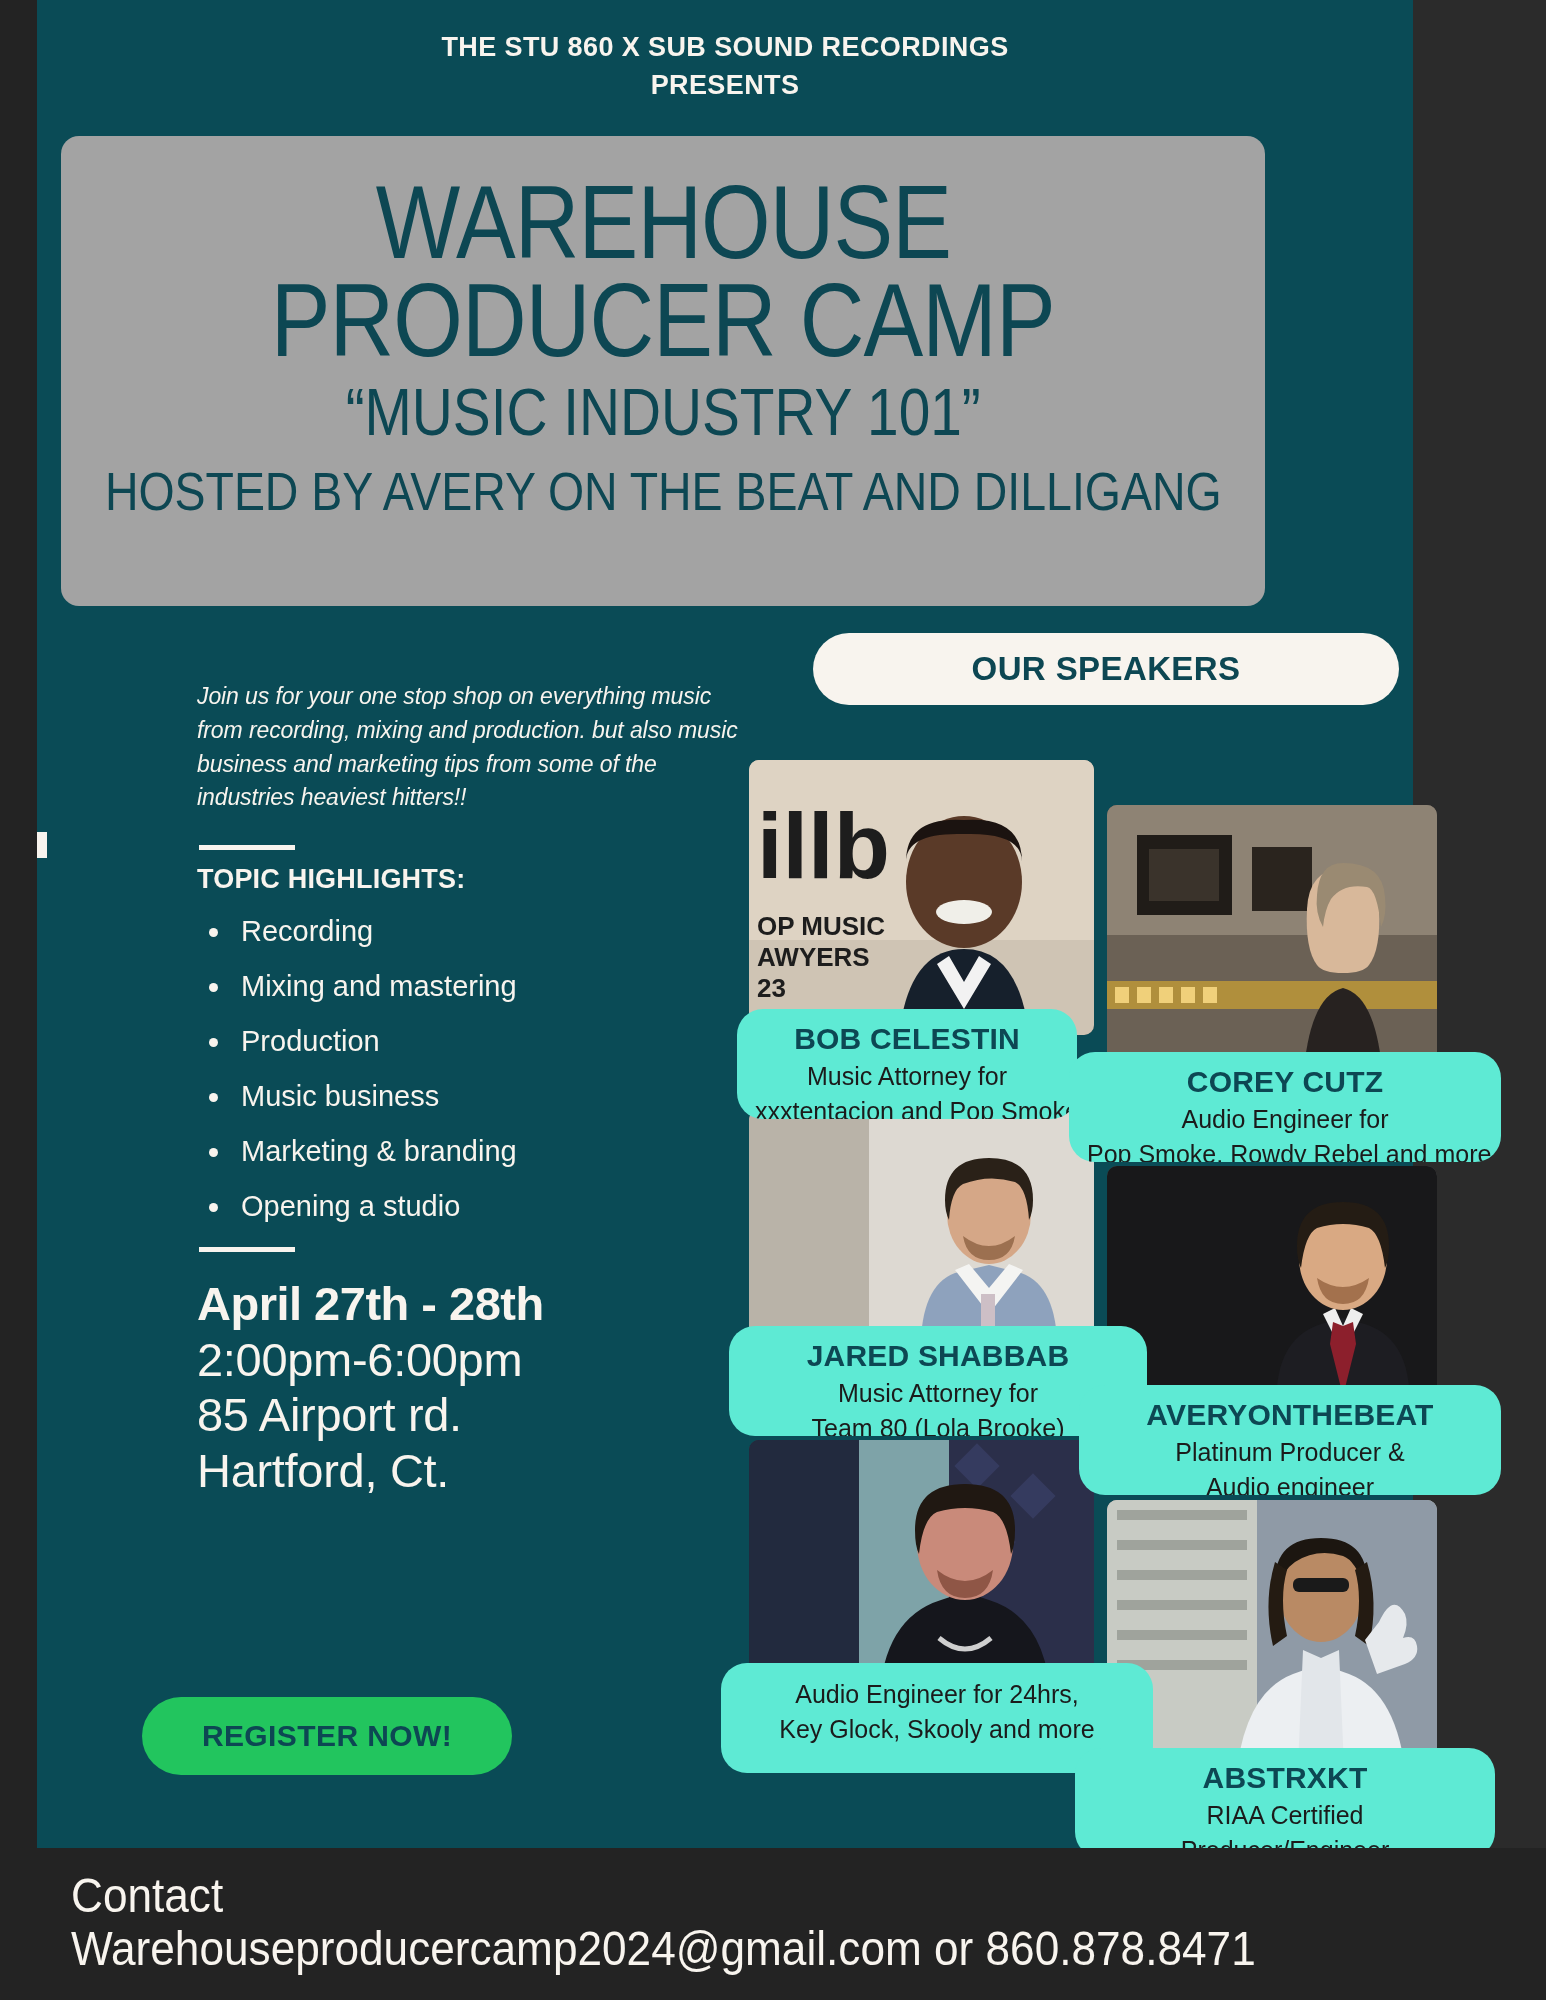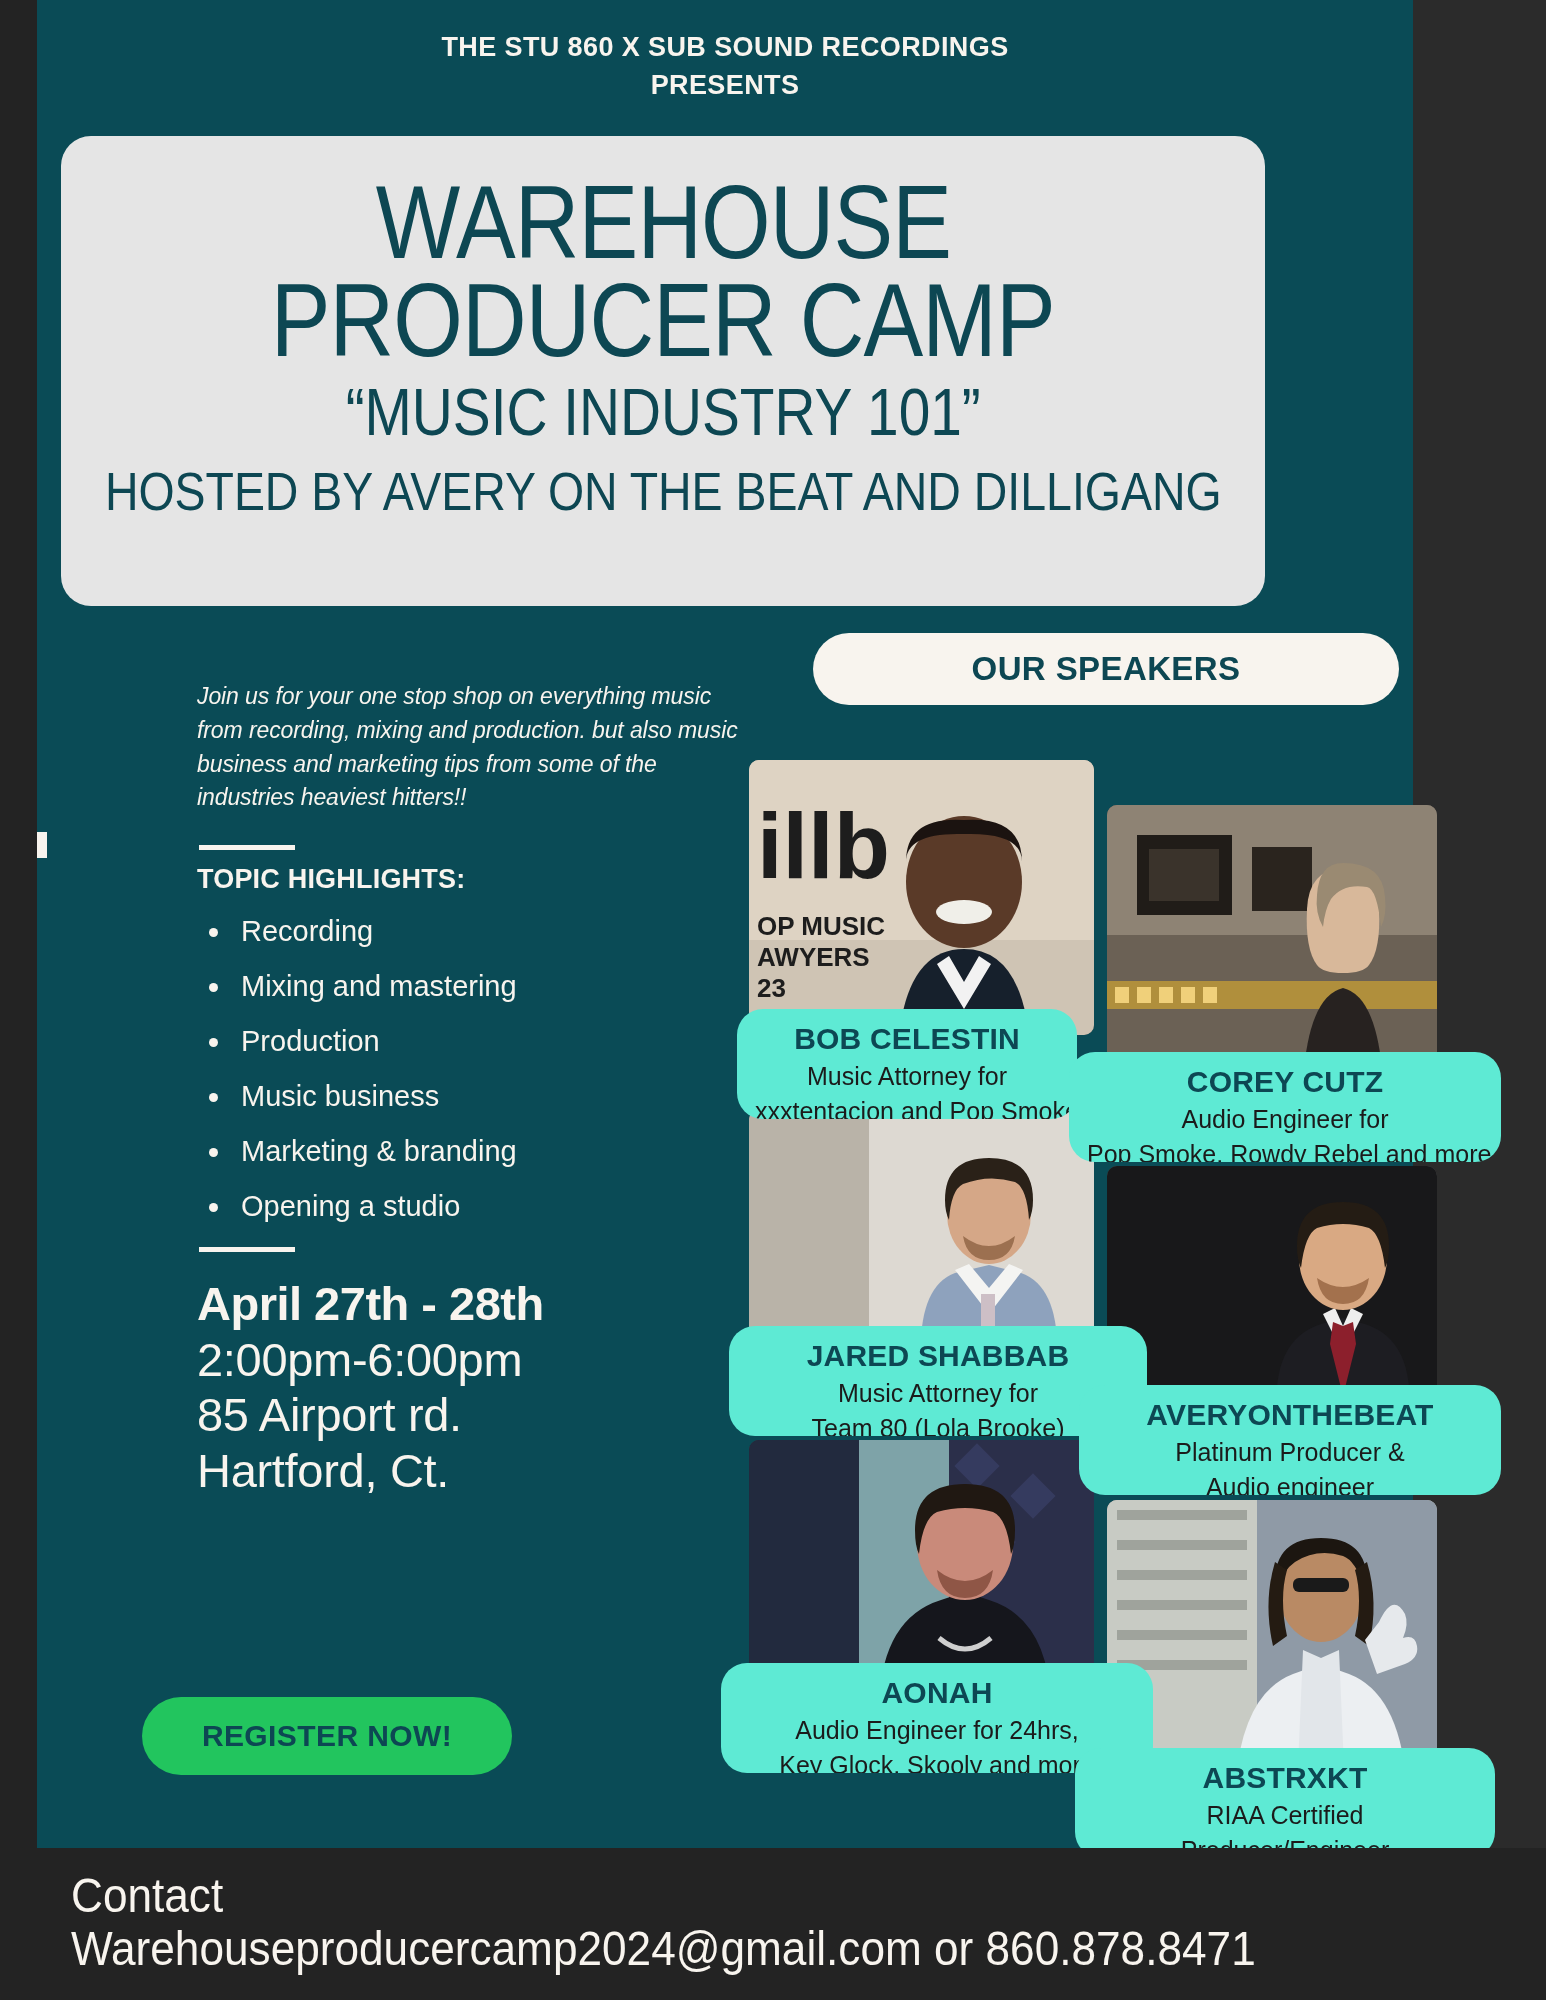--- a/index.html
+++ b/index.html
@@ -51,22 +51,22 @@
     font-size:27px;
     letter-spacing:0.4px;
     line-height:1.42;
   }
 
   
   .title-card {
     position:absolute;
     left:24px; top:136px;
     width:1204px; height:470px;
-    background:#e5e5e5;
-    border-radius:30px;
+    background:#a3a3a3;
+    border-radius:18px;
     overflow:hidden;
   }
   .title-inner {
     position:absolute;
     left:0; top:0; width:100%; height:100%;
     display:flex; flex-direction:column;
     align-items:center; justify-content:flex-start;
     padding-top:38px;
     color:#0d4753;
   }
@@ -411,21 +411,20 @@
     <div class="rl">Team 80 (Lola Brooke)</div>
   </div>
 
   <div class="spk-card" style="left:1042px; top:1385px; width:422px; height:110px;">
     <div class="nm">AVERYONTHEBEAT</div>
     <div class="rl">Platinum Producer &amp;</div>
     <div class="rl">Audio engineer</div>
   </div>
 
   <div class="spk-card" style="left:684px; top:1663px; width:432px; height:110px;">
-    <div class="nm">AONAH</div>
     <div class="rl">Audio Engineer for 24hrs,</div>
     <div class="rl">Key Glock, Skooly and more</div>
   </div>
 
   <div class="spk-card" style="left:1038px; top:1748px; width:420px; height:110px;">
     <div class="nm">ABSTRXKT</div>
     <div class="rl">RIAA Certified</div>
     <div class="rl">Producer/Engineer</div>
   </div>
 

